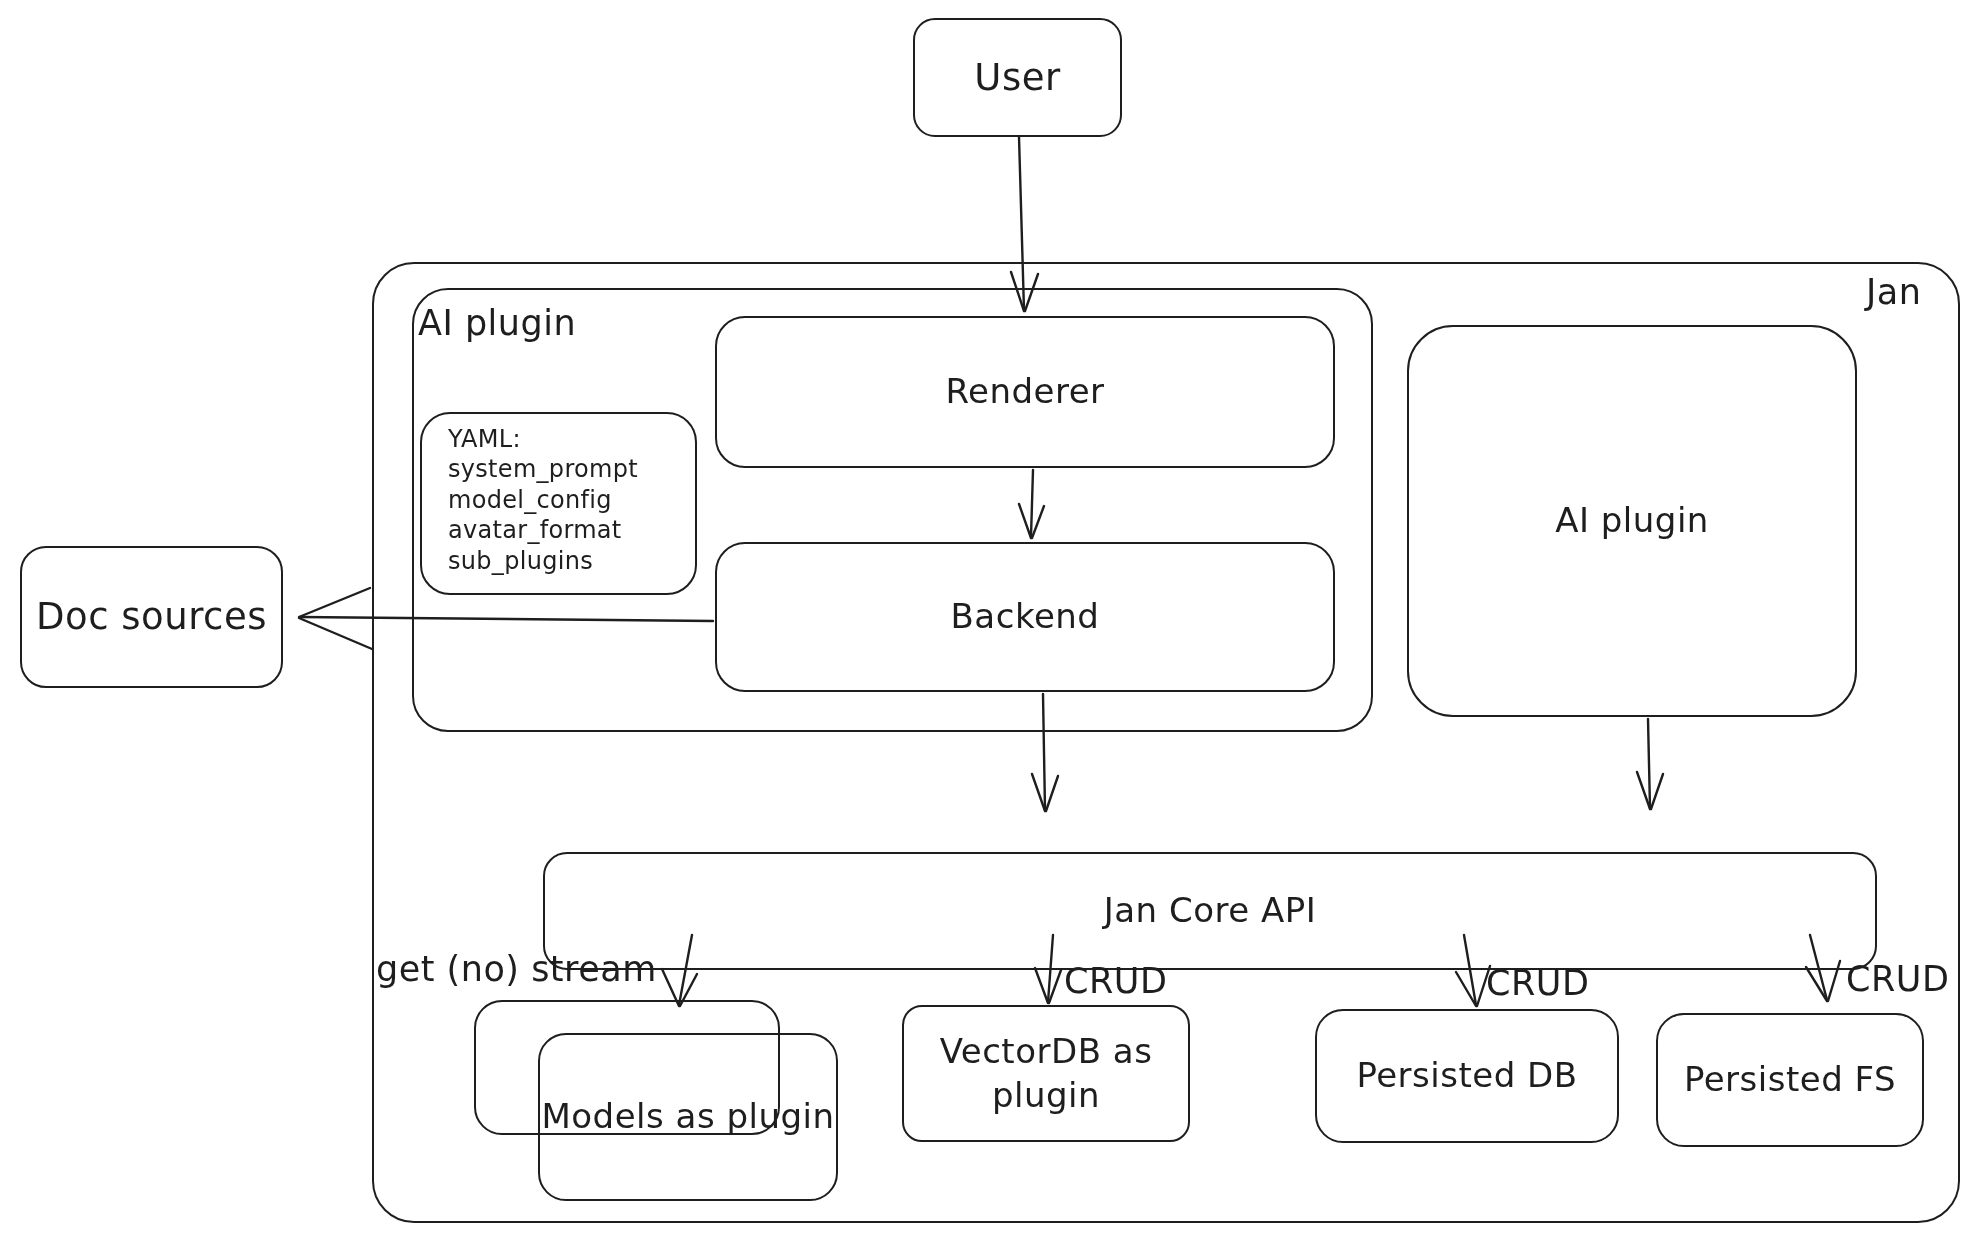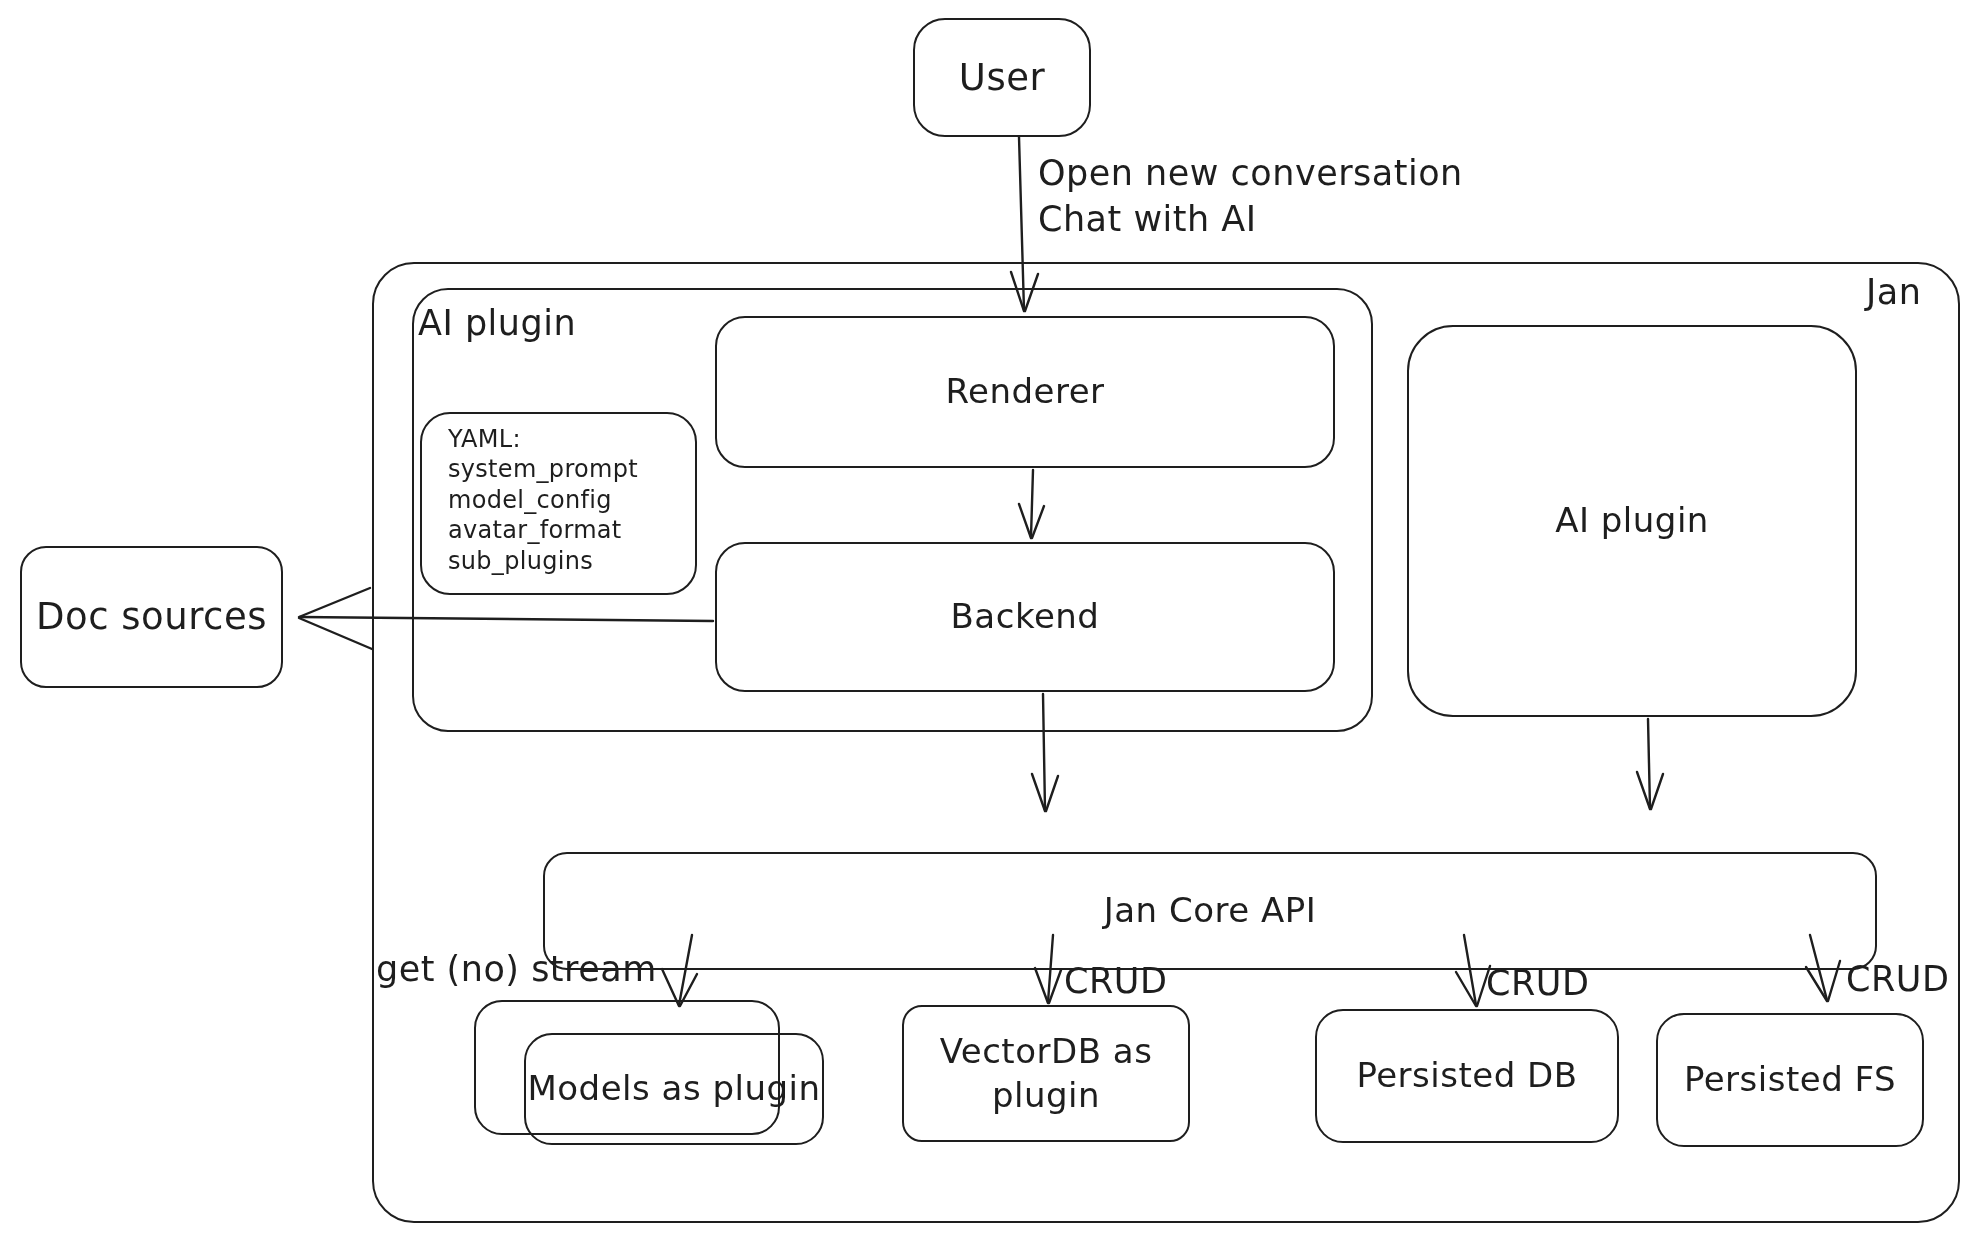--- a/index.html
+++ b/index.html
@@ -81,43 +81,41 @@
   <div class="floating-label" style="left:418px; top:303px;">AI plugin</div>
 
   <div class="box yaml-note" style="left:420px; top:412px; width:277px; height:183px; border-radius:30px;">
     <div class="yaml-line">YAML:</div>
     <div class="yaml-line">system_prompt</div>
     <div class="yaml-line">model_config</div>
     <div class="yaml-line">avatar_format</div>
     <div class="yaml-line">sub_plugins</div>
   </div>
 
-  <div class="box node" style="left:913px; top:18px; width:178px; height:119px; border-radius:32px; font-size:37px;">User</div>
+  <div class="box node" style="left:913px; top:18px; width:209px; height:119px; border-radius:22px; font-size:37px;">User</div>
 
   <div class="box node" style="left:715px; top:316px; width:620px; height:152px; border-radius:30px;">Renderer</div>
 
   <div class="box node" style="left:715px; top:542px; width:620px; height:150px; border-radius:30px;">Backend</div>
 
   <div class="box node" style="left:1407px; top:325px; width:450px; height:392px; border-radius:46px;">AI plugin</div>
 
   <div class="box node" style="left:20px; top:546px; width:263px; height:142px; border-radius:26px; font-size:37px;">Doc sources</div>
 
   <div class="box node" style="left:543px; top:852px; width:1334px; height:118px; border-radius:24px;">Jan Core API</div>
 
   <div class="box" style="left:474px; top:1000px; width:306px; height:135px; border-radius:28px;"></div>
-  <div class="box node" style="left:524px; top:1033px; width:300px; height:112px; border-radius:28px; background:transparent;">Models as plugin</div>
+  <div class="box node" style="left:538px; top:1033px; width:300px; height:168px; border-radius:28px; background:transparent;">Models as plugin</div>
 
   <div class="box node" style="left:902px; top:1005px; width:288px; height:137px; border-radius:20px;">VectorDB as plugin</div>
 
   <div class="box node" style="left:1315px; top:1009px; width:304px; height:134px; border-radius:28px;">Persisted DB</div>
 
   <div class="box node" style="left:1656px; top:1013px; width:268px; height:134px; border-radius:28px;">Persisted FS</div>
 
-  <div class="edge-label" style="left:1038px; top:150px;">Open new conversation
-Chat with AI</div>
   <div class="edge-label" style="left:376px; top:946px;">get (no) stream</div>
   <div class="edge-label" style="left:1064px; top:958px;">CRUD</div>
   <div class="edge-label" style="left:1486px; top:960px;">CRUD</div>
   <div class="edge-label" style="left:1846px; top:956px;">CRUD</div>
 
   <svg id="edges" viewBox="0 0 1981 1246">
     <g>
       <path d="M1019,137 L1024,310"></path>
       <path d="M1011,272 L1024,311 M1038,274 L1025,311"></path>
     </g>

